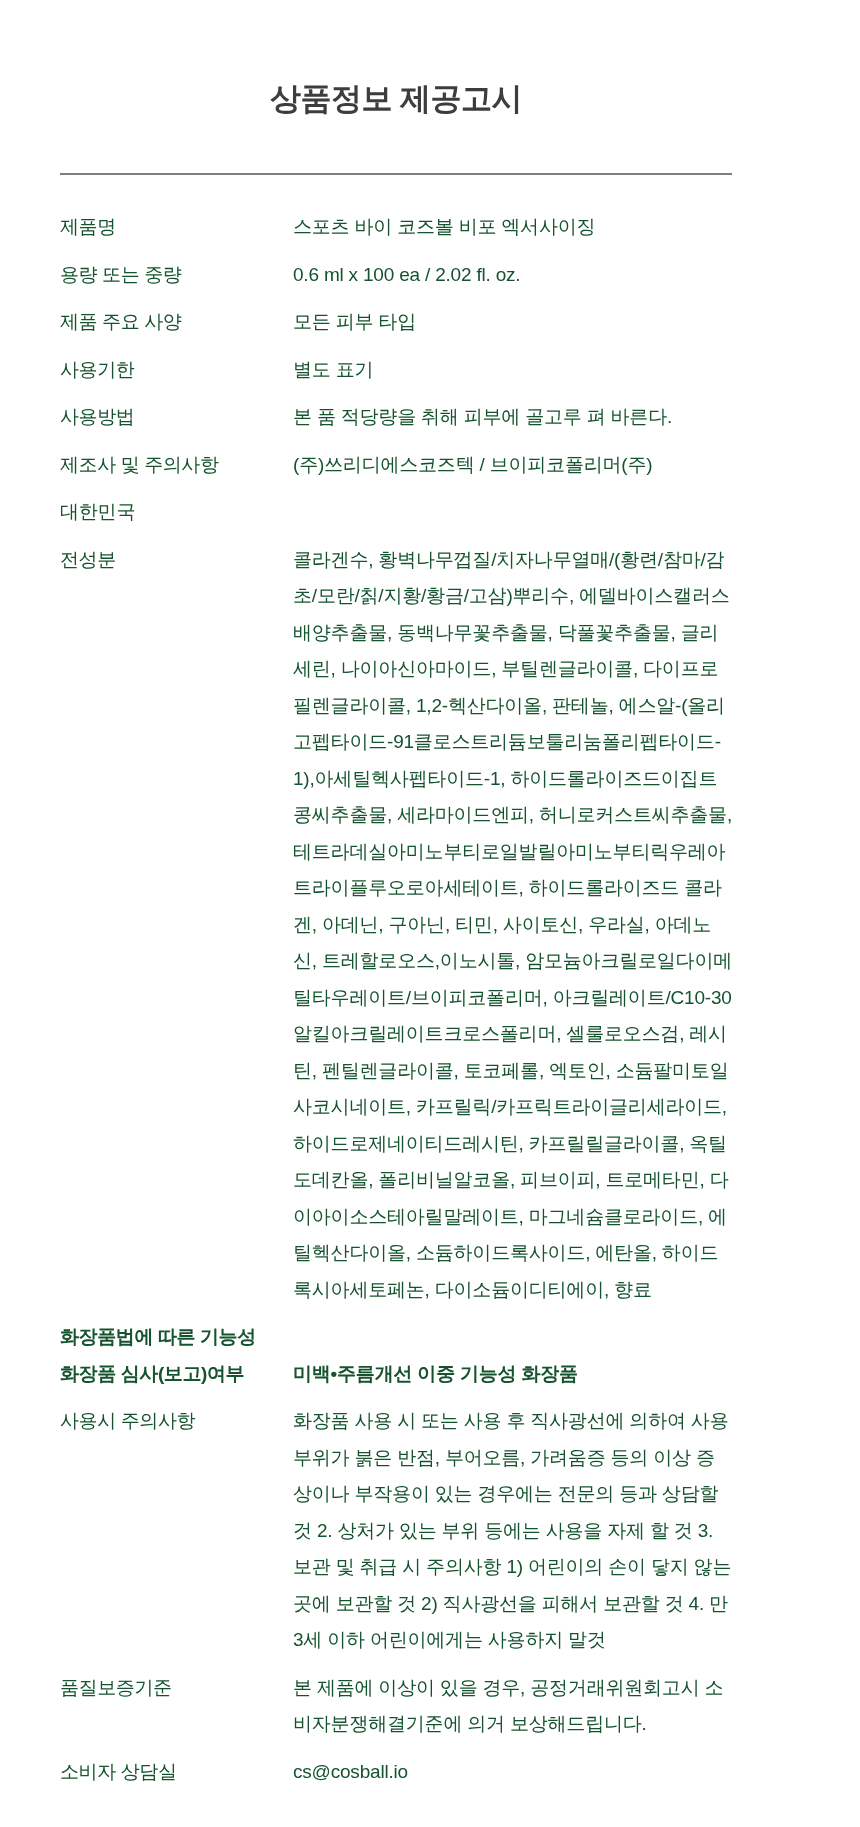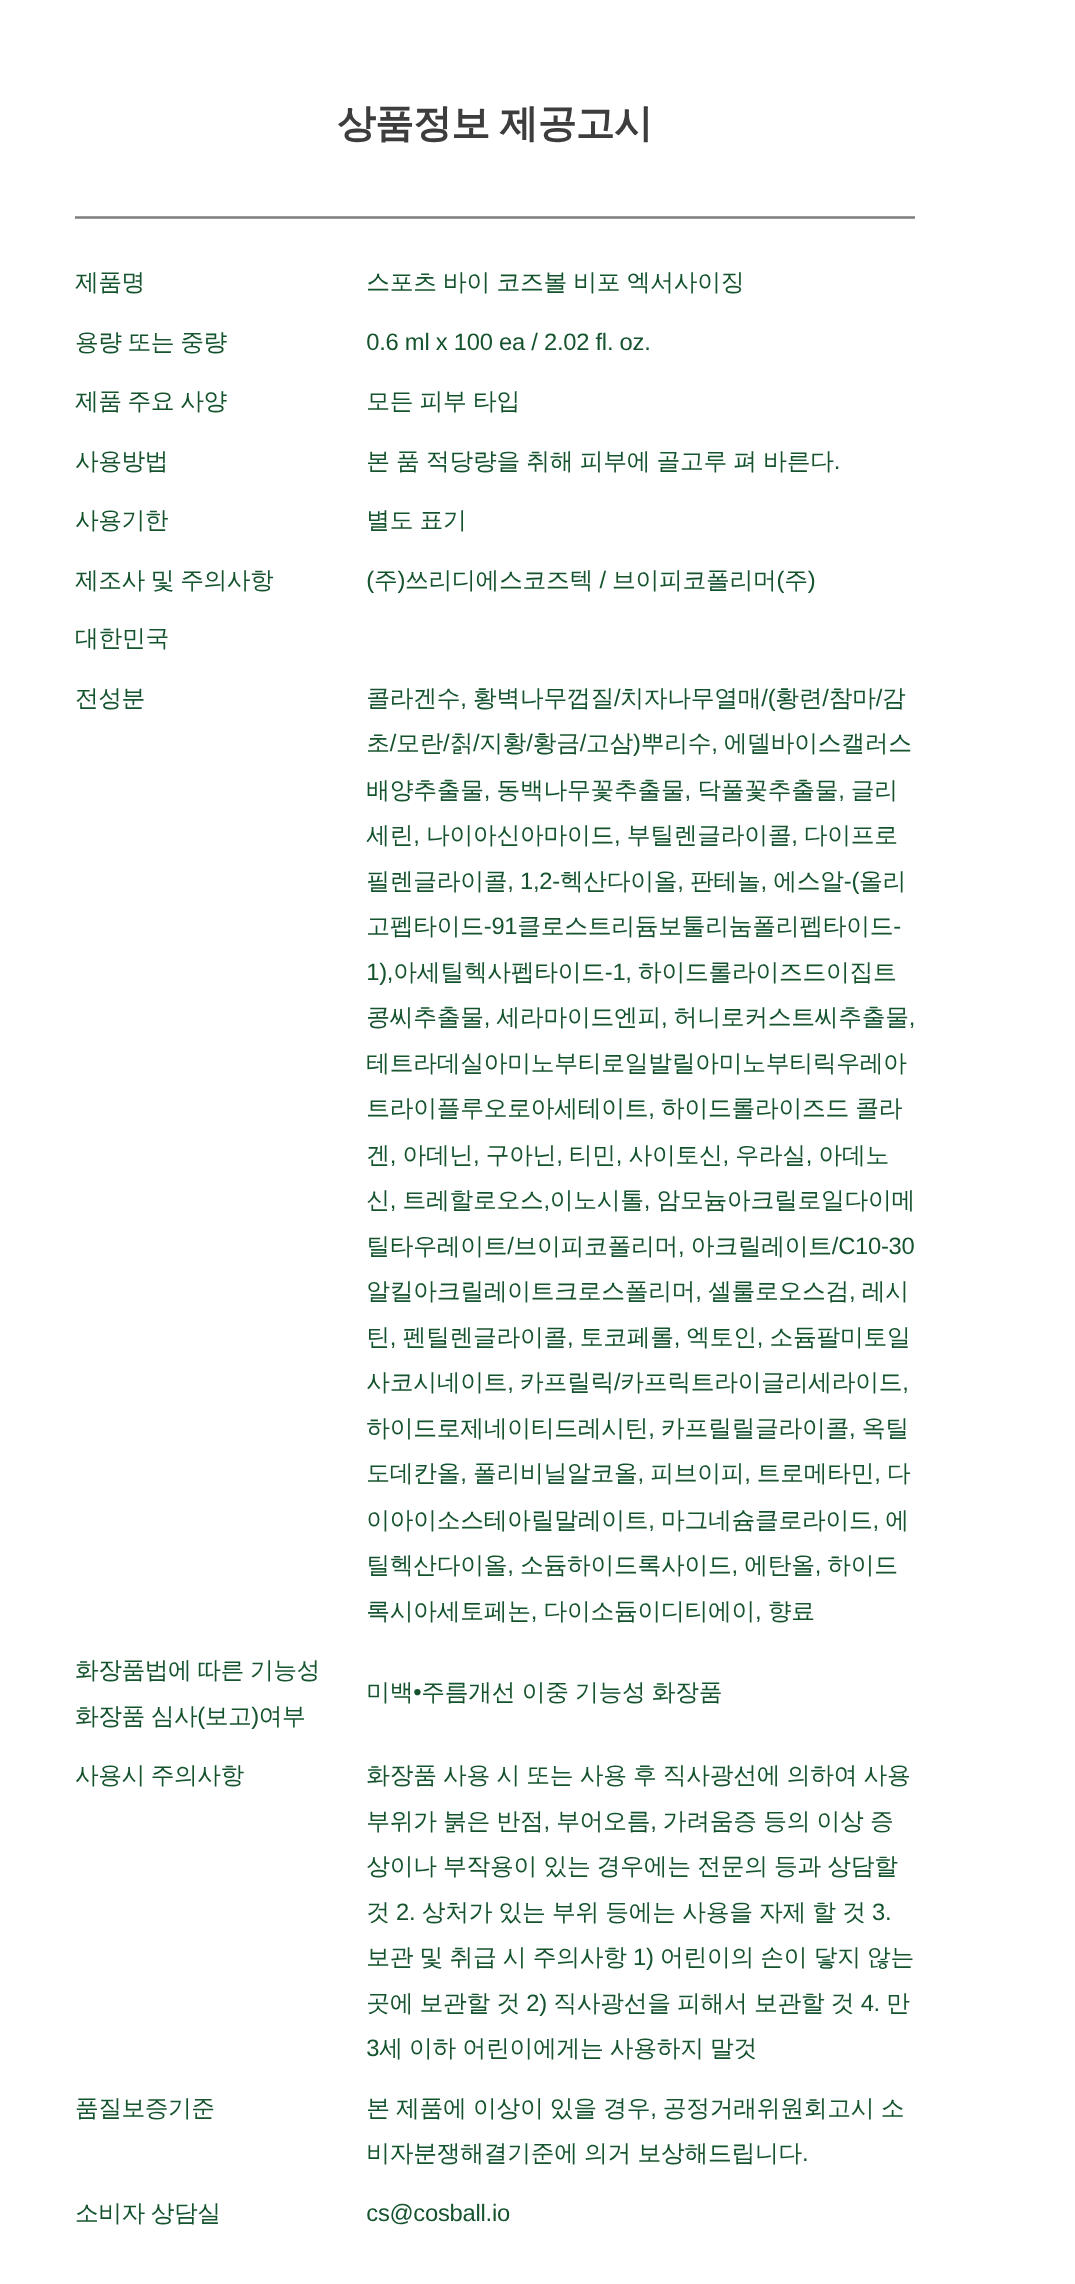--- a/index.html
+++ b/index.html
@@ -48,21 +48,21 @@
   }
   .row .value {
     flex: 1;
     font-size: 19px;
     line-height: 36.5px;
     color: #14532d;
     letter-spacing: -0.2px;
     word-break: break-all;
   }
   
-  .row:nth-child(9) { align-items: center; }
+  .row:nth-child(9) { align-items: flex-end; font-weight: bold; }
 </style>
 </head>
 <body>
 
 <div class="page">
   <h1 class="title">상품정보 제공고시</h1>
   <div class="divider"></div>
   <div class="info-table">
   <div class="row">
     <div class="label">제품명</div>
@@ -73,27 +73,27 @@
     <div class="label">용량 또는 중량</div>
     <div class="value">0.6 ml x 100 ea / 2.02 fl. oz.</div>
   </div>
 
   <div class="row">
     <div class="label">제품 주요 사양</div>
     <div class="value">모든 피부 타입</div>
   </div>
 
   <div class="row">
-    <div class="label">사용방법</div>
-    <div class="value">본 품 적당량을 취해 피부에 골고루 펴 바른다.</div>
+    <div class="label">사용기한</div>
+    <div class="value">별도 표기</div>
   </div>
 
   <div class="row">
-    <div class="label">사용기한</div>
-    <div class="value">별도 표기</div>
+    <div class="label">사용방법</div>
+    <div class="value">본 품 적당량을 취해 피부에 골고루 펴 바른다.</div>
   </div>
 
   <div class="row">
     <div class="label">제조사 및 주의사항</div>
     <div class="value">(주)쓰리디에스코즈텍 / 브이피코폴리머(주)</div>
   </div>
 
   <div class="row">
     <div class="value">대한민국</div>
   </div>

